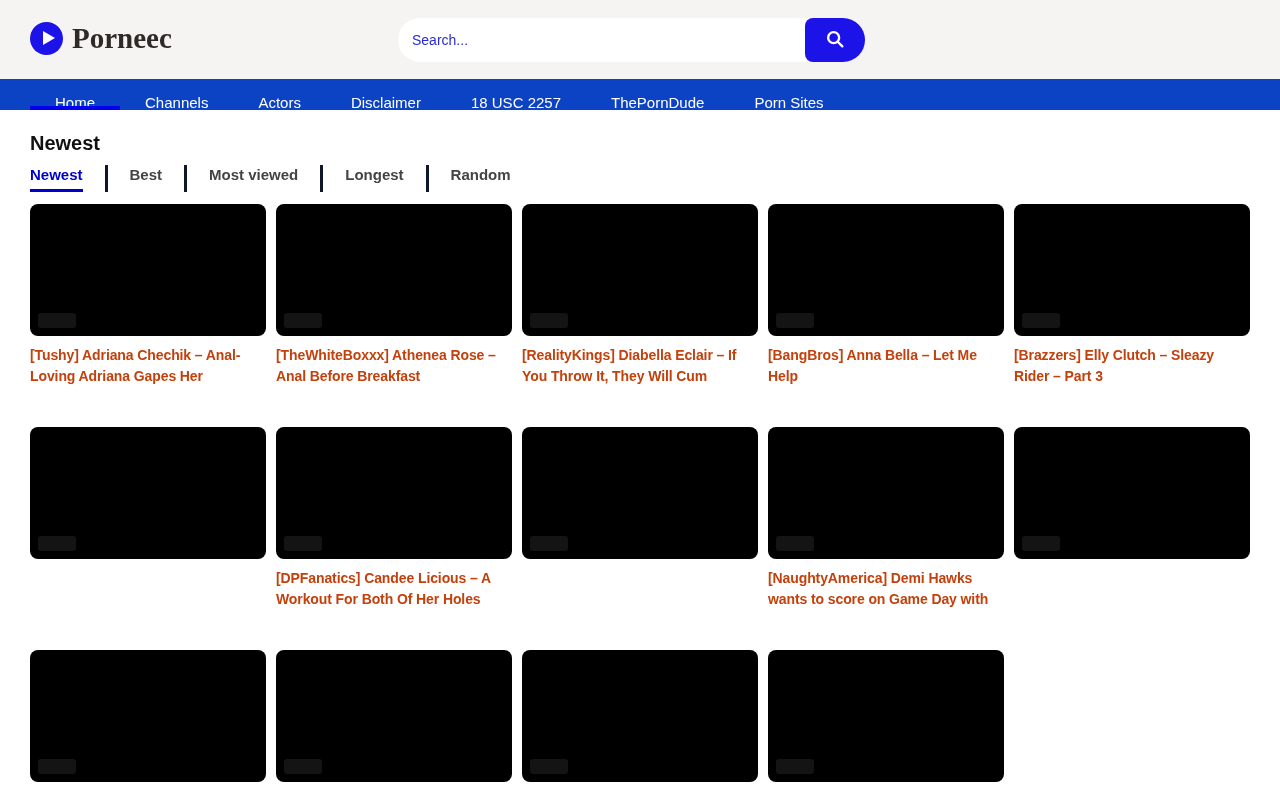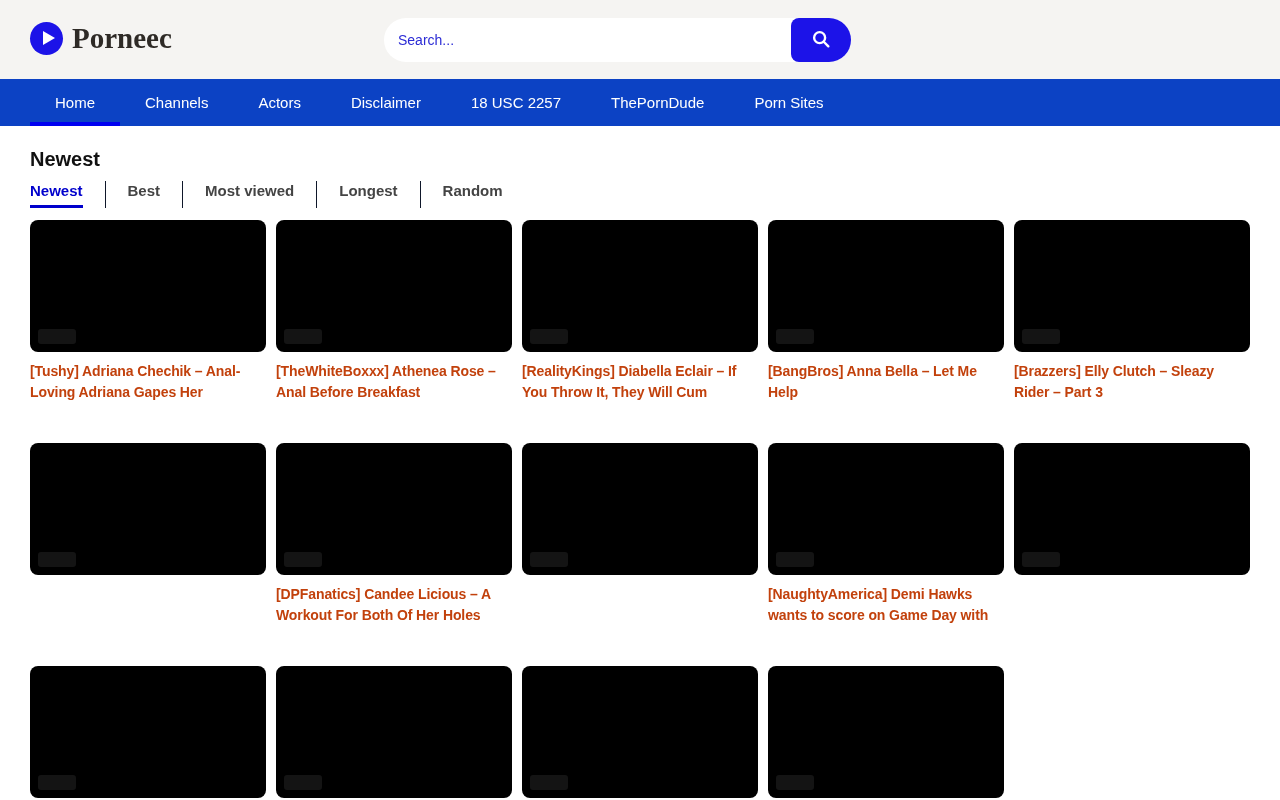--- a/index.html
+++ b/index.html
@@ -7,42 +7,42 @@
     font-family: "Liberation Sans", sans-serif; }
 
   
   .header { position: relative; height: 79px; background: #f5f4f2; }
   .logo { position: absolute; left: 30px; top: 22px; display: flex; align-items: center; gap: 9px; cursor: pointer; }
   .play-icon { width: 33px; height: 33px; border-radius: 50%; background: #1c13e8; position: relative; }
   .play-icon::after { content: ""; position: absolute; left: 13px; top: 9px;
     border-left: 12px solid #fff; border-top: 7.5px solid transparent; border-bottom: 7.5px solid transparent; }
   .logo-text { font-family: "Liberation Serif", serif; font-weight: 700; font-size: 29px; color: #2e2a26; }
 
-  .search-form { position: absolute; left: 384px; top: 18px; width: 467px; height: 44px;
+  .search-form { position: absolute; left: 398px; top: 18px; width: 467px; height: 44px;
     background: #fff; border-radius: 22px; }
   .search-input { position: absolute; left: 0; top: 0; width: 407px; height: 44px; border: none; outline: none;
     background: transparent; padding: 0 10px 0 14px; font-size: 14px; color: #2b2bd5; border-radius: 22px 0 0 22px; }
   .search-input::placeholder { color: #2b2bd5; opacity: 1; }
   .search-btn { position: absolute; right: 0; top: 0; width: 60px; height: 44px; border: none; cursor: pointer;
     background: #1c13e8; border-radius: 8px 22px 22px 8px; display: flex; align-items: center; justify-content: center; }
 
   
-  .nav { height: 47px; background: #0c42c4; display: flex; padding-left: 30px; }
+  .nav { height: 31px; background: #0c42c4; display: flex; padding-left: 30px; }
   .nav-item { color: #fff; font-size: 15px; line-height: 47px; padding: 0 25px; cursor: pointer;
     position: relative; white-space: nowrap; }
   .nav-item.active::after { content: ""; position: absolute; left: 0; right: 0; bottom: 0; height: 4px; background: #0000f0; }
 
   
   .main { padding: 0 30px; }
   .page-title { font-size: 20px; font-weight: 700; color: #111; margin-top: 22px; }
   .tabs { display: flex; align-items: stretch; margin-top: 10px; height: 27px; }
   .tab { font-size: 15px; font-weight: 700; color: #444; padding: 0 22px; cursor: pointer;
     display: flex; align-items: flex-start; }
   .tab:first-child { padding-left: 0; }
-  .tab + .tab { border-left: 1px solid #0f172a; }
+  .tab + .tab { border-left: 3px solid #0f172a; }
   .tab .tab-label { padding-bottom: 5px; border-bottom: 3px solid transparent; line-height: 19px; }
   .tab.active .tab-label { color: #0000cc; border-bottom-color: #0000cc; }
 
   .grid { margin-top: 12px; display: grid; grid-template-columns: repeat(5, 1fr);
     column-gap: 10px; row-gap: 40px; }
   .card { cursor: pointer; }
   .thumb { position: relative; width: 100%; height: 132px; background: #000; border-radius: 8px; }
   .duration-badge { position: absolute; left: 8px; bottom: 8px; width: 38px; height: 15px;
     background: #141414; border-radius: 3px; }
   .card-title { margin-top: 9px; font-size: 14px; font-weight: 700; color: #c2410c; line-height: 21px;

